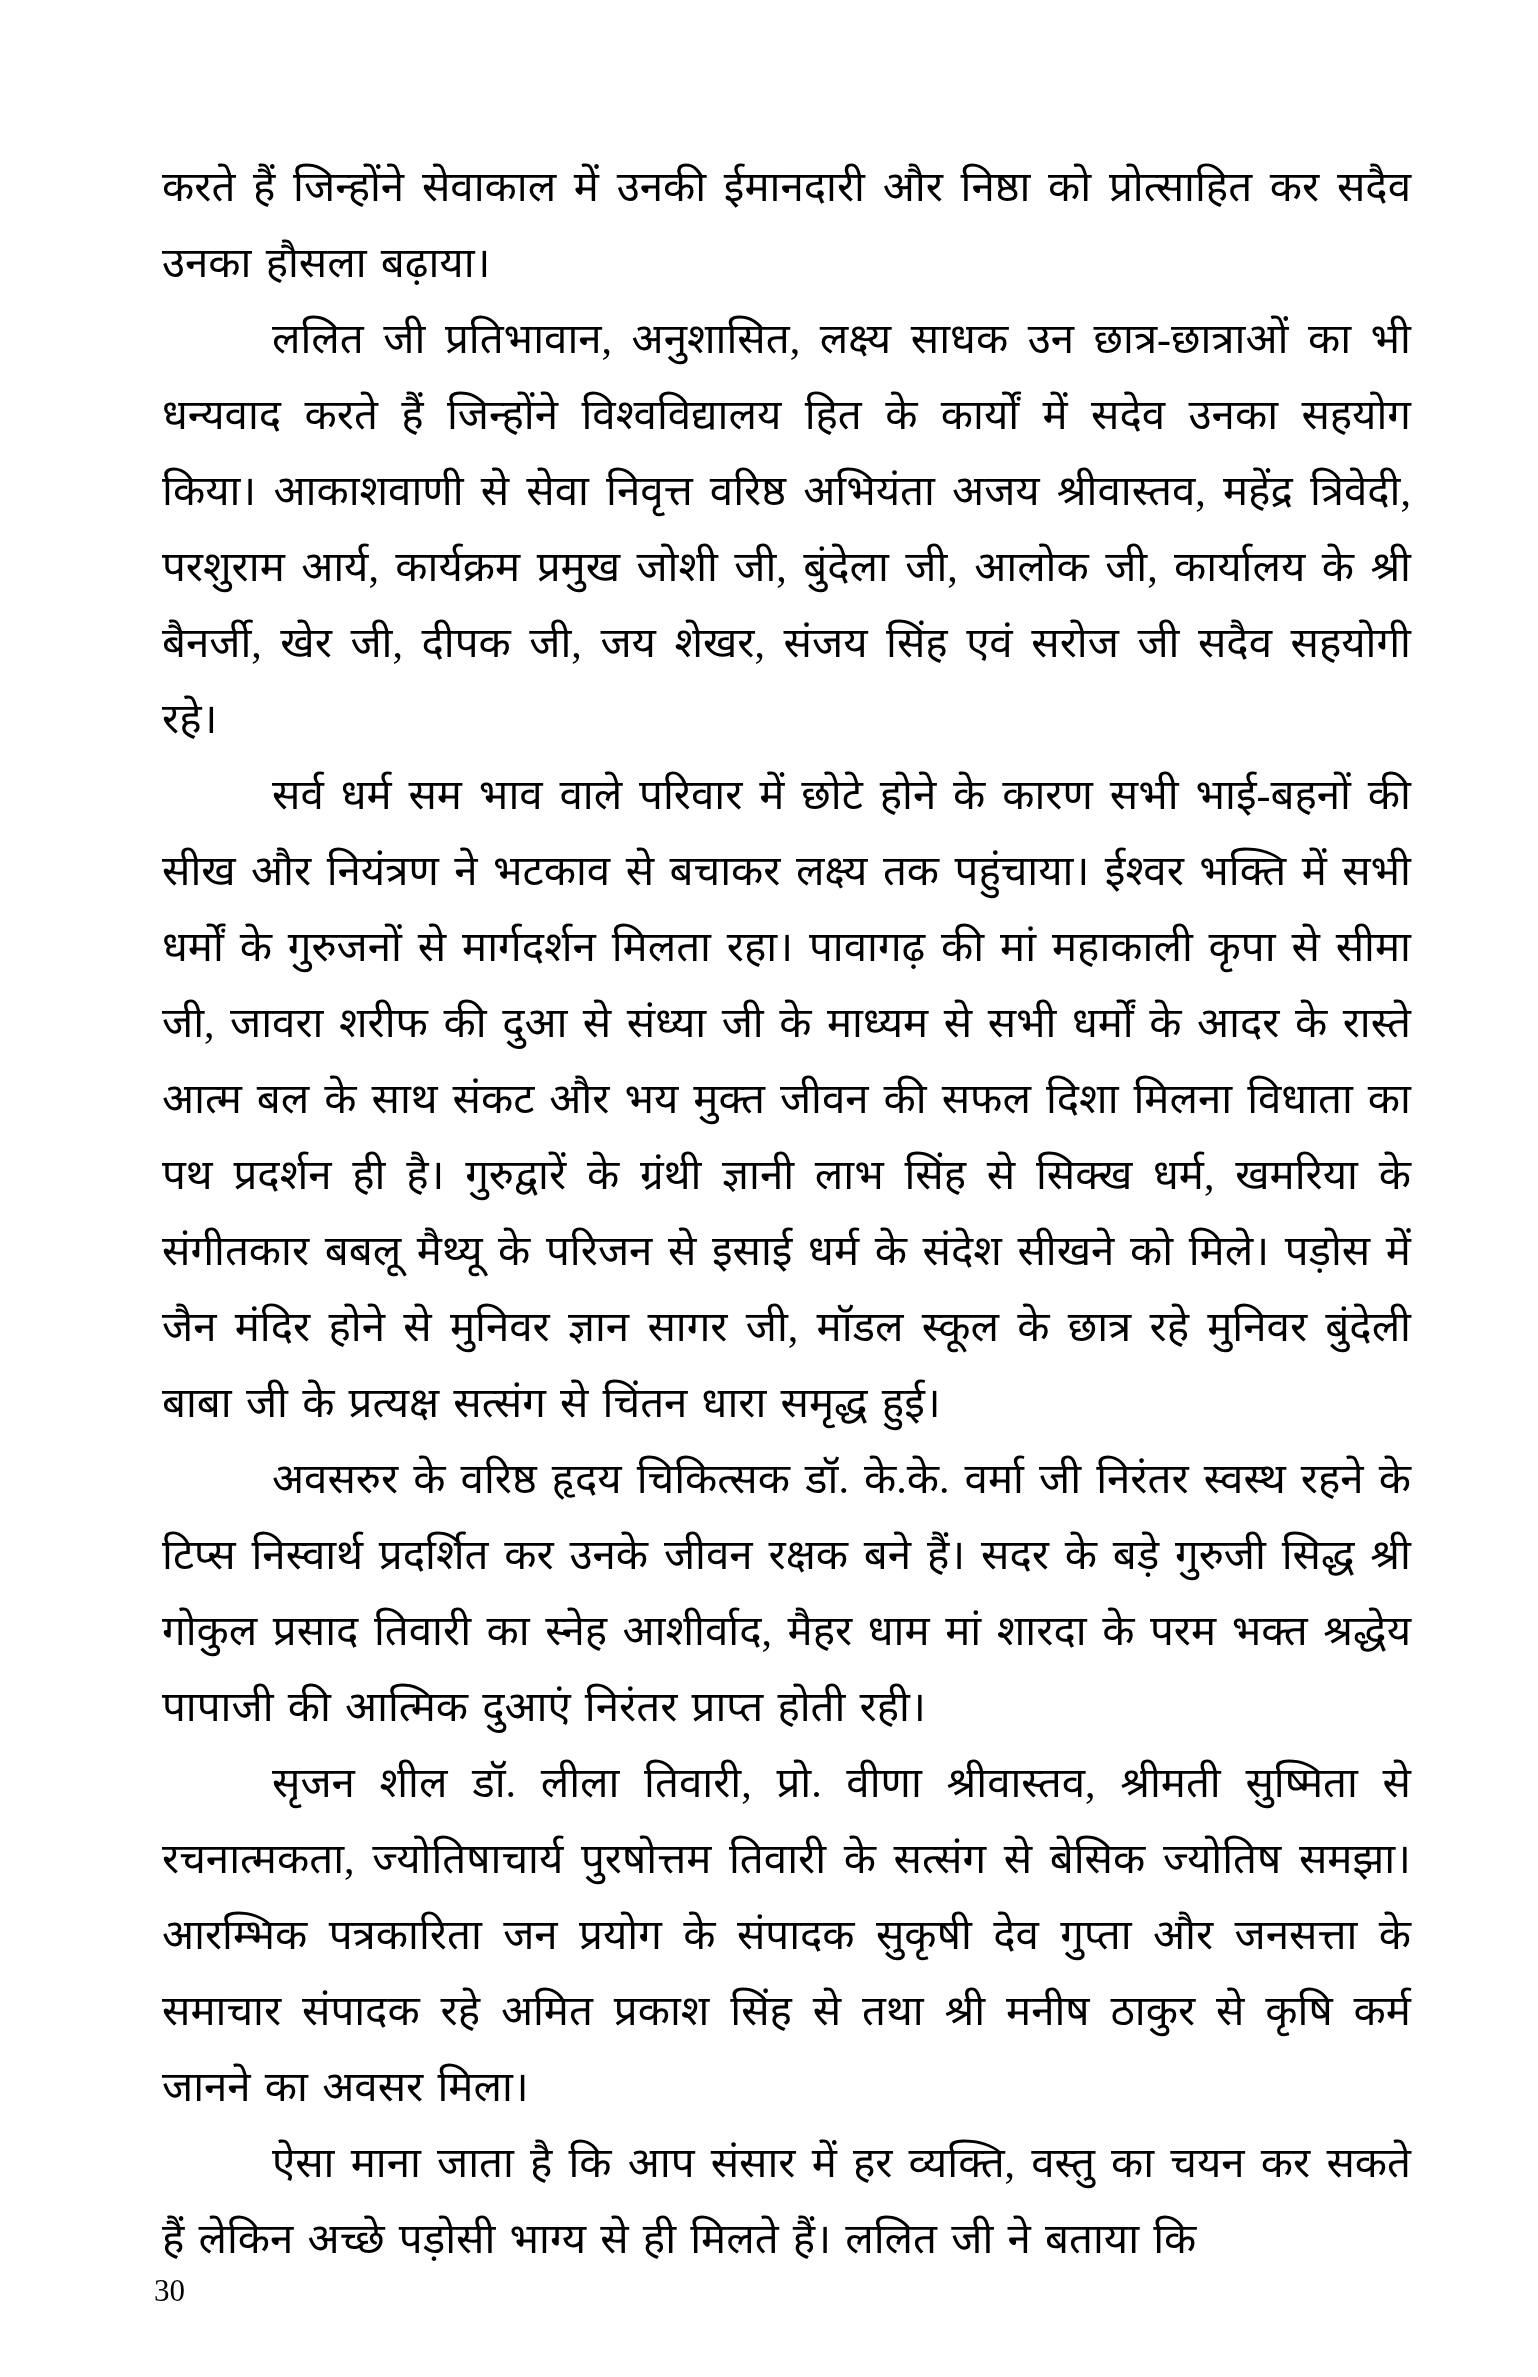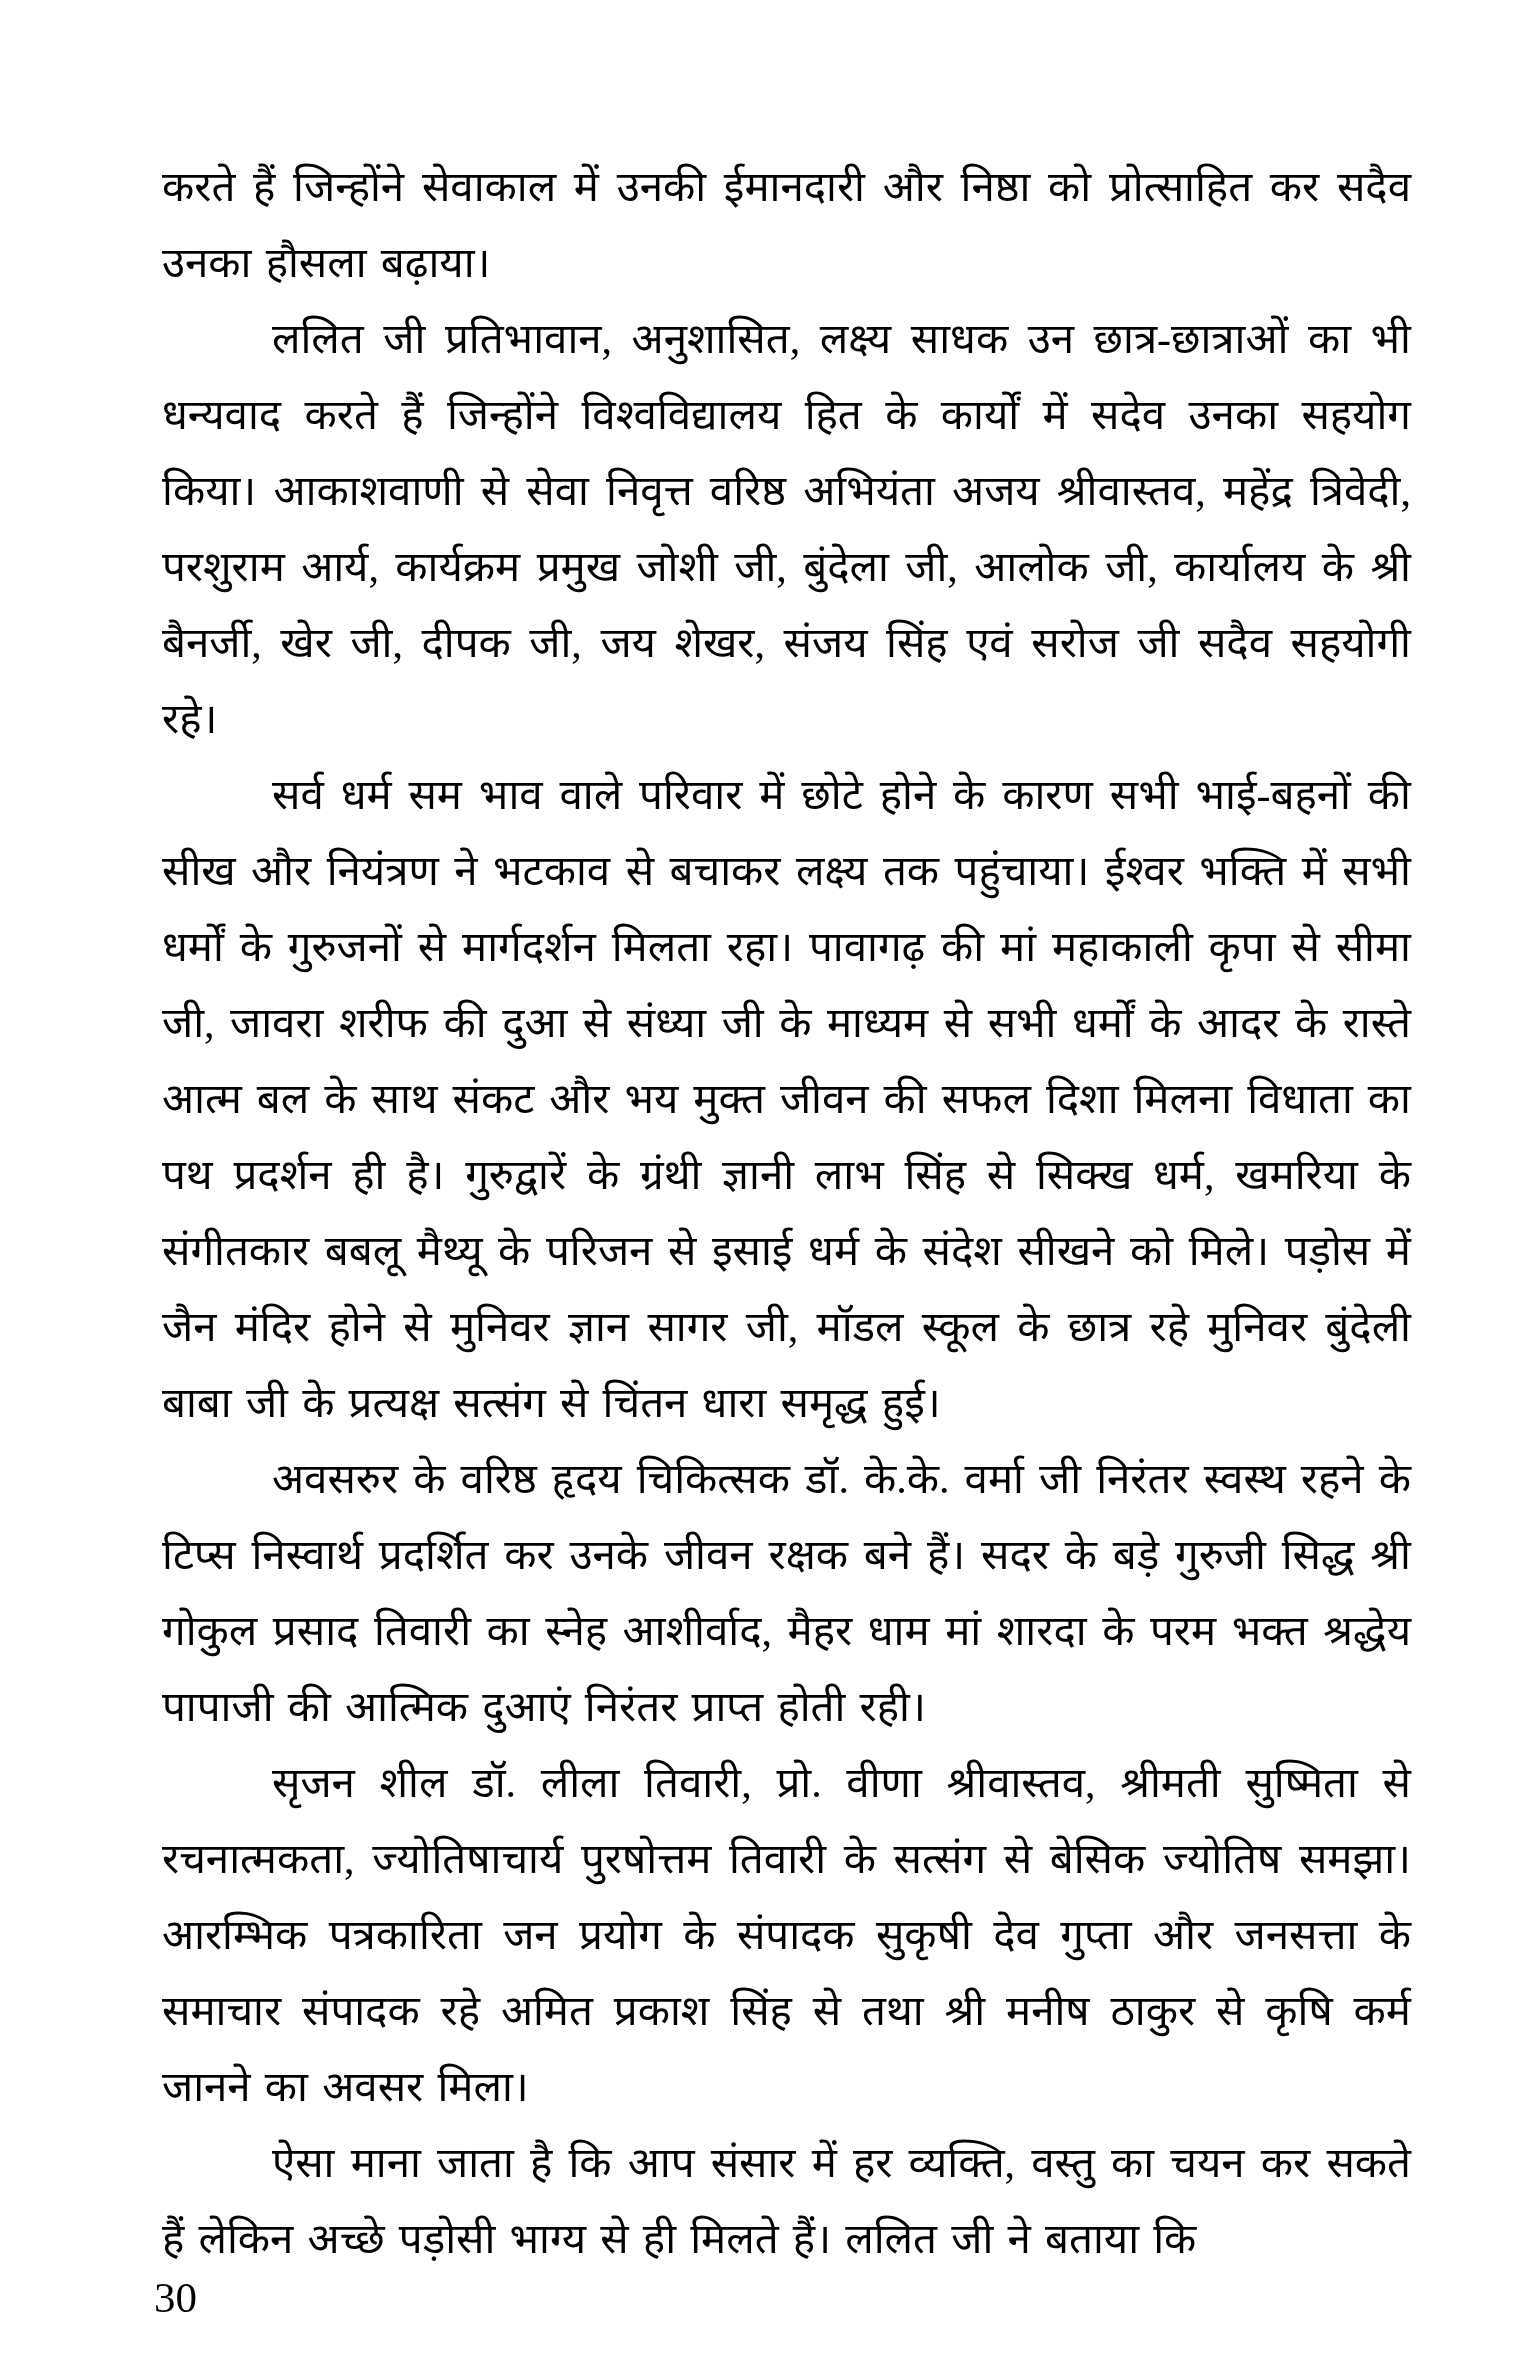--- a/index.html
+++ b/index.html
@@ -37,21 +37,21 @@
   .page-footer {
     position: absolute;
     top: 2273px;
     left: 154px;
     width: 1249px;
     display: flex;
     justify-content: space-between;
     align-items: baseline;
   }
   .page-number {
-    font-size: 43px;
+    font-size: 31px;
     color: #000000;
   }
   .running-title {
     font-size: 39px;
     font-weight: bold;
     color: #000000;
     padding-right: 84px;
   }
 </style>
 </head>

